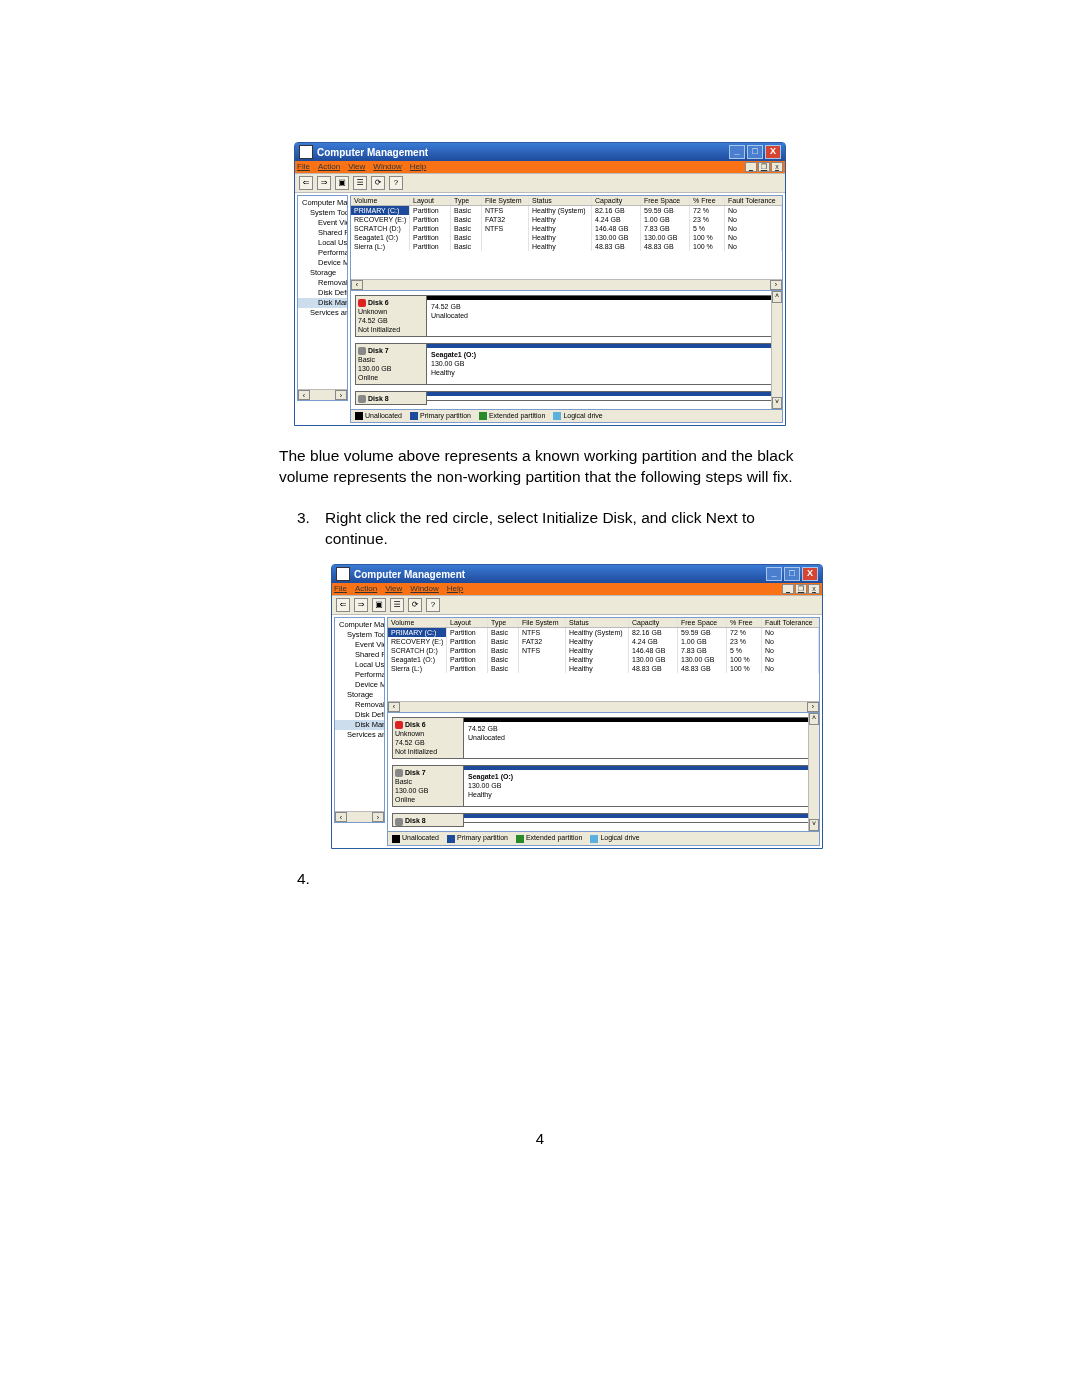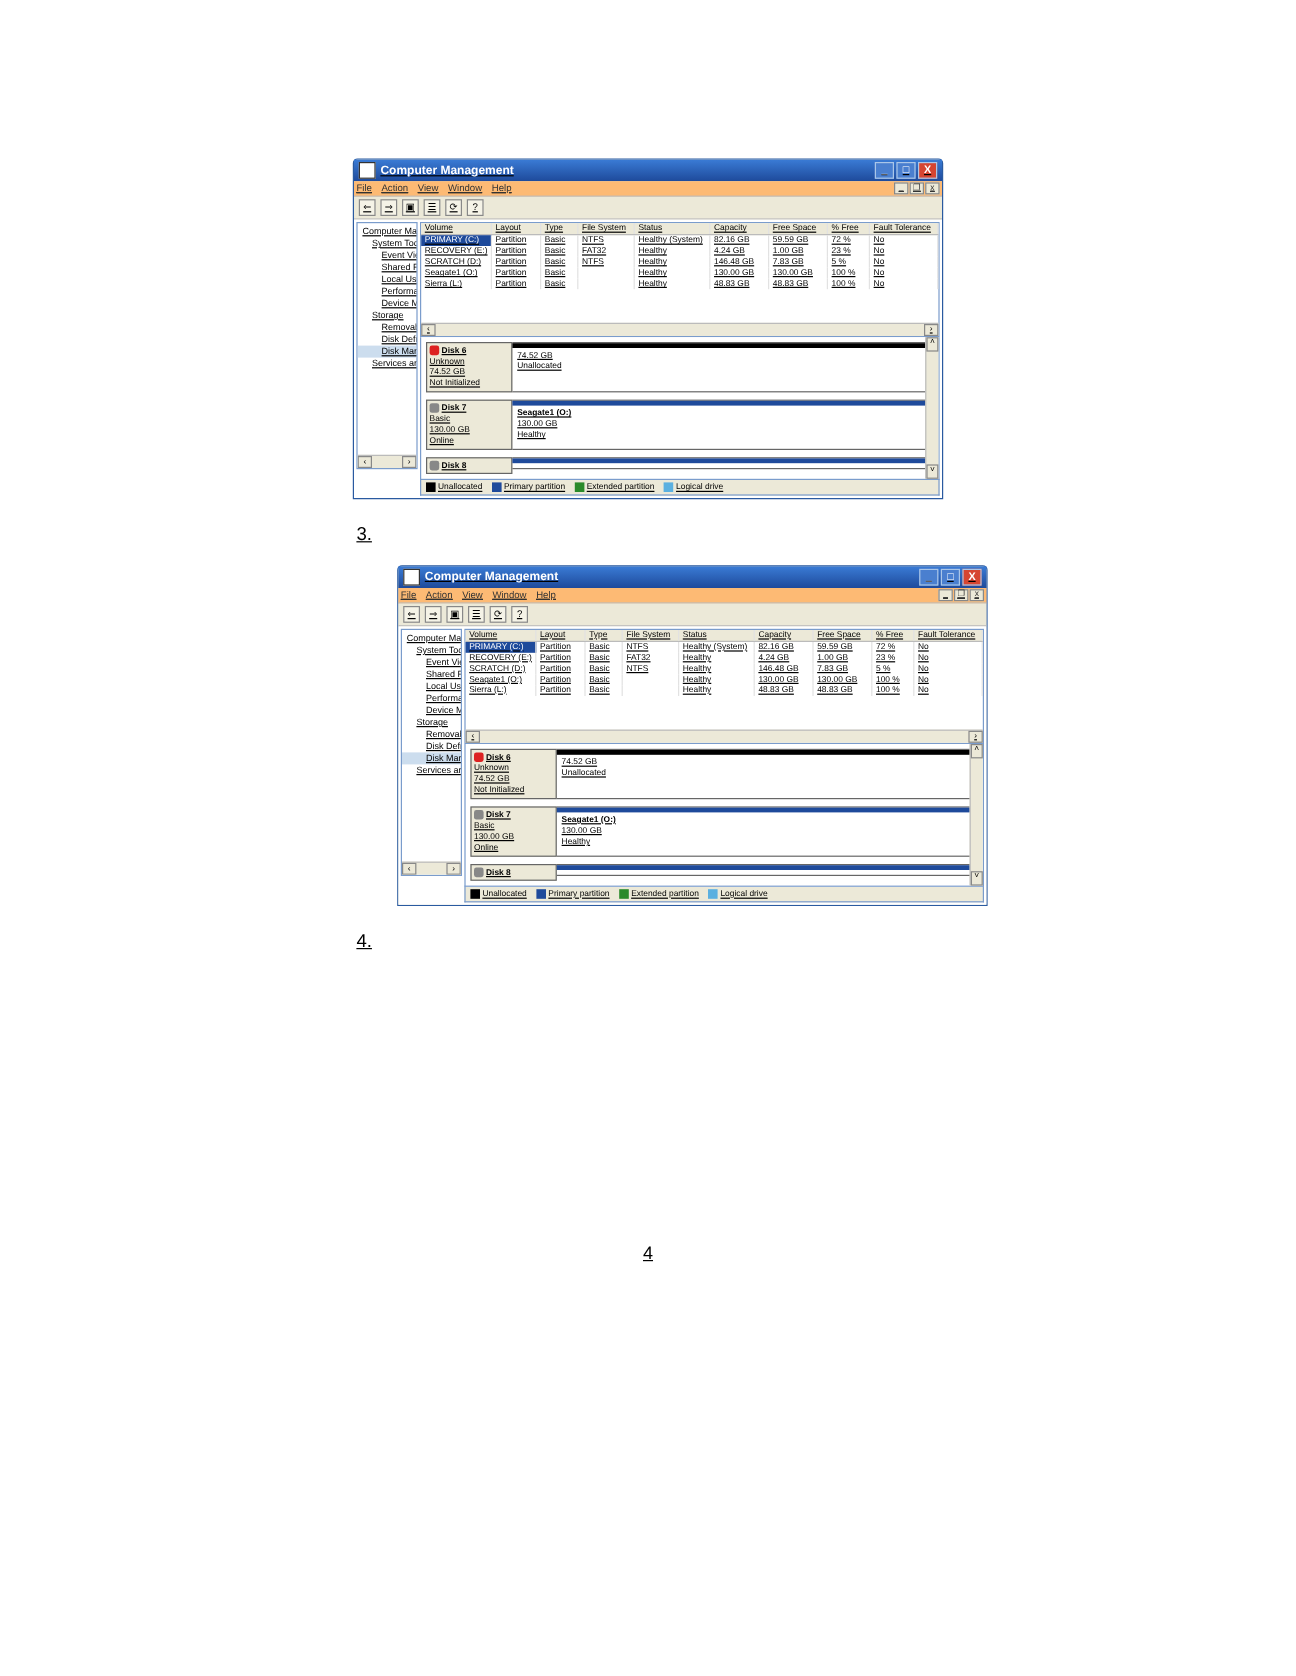--- a/index.html
+++ b/index.html
@@ -4,24 +4,23 @@
 <style>
   body {
     margin: 0;
     background: #fff;
     font-family: Arial, Helvetica, sans-serif;
     font-size: 15px;
     color: #000;
   }
   .page {
     width: 862px;
-    margin: 2px auto;
+    margin: 12px auto;
     padding: 130px 170px 60px 170px;
     box-sizing: border-box;
-    text-decoration: underline;
   }
   .win {
     width: 490px;
     border: 1px solid #2a5aa0;
     border-radius: 4px 4px 0 0;
     background: #ece9d8;
     margin: 0 auto 18px auto;
     font-size: 8px;
     font-family: Tahoma, Arial, sans-serif;
     color: #000;
@@ -47,21 +46,21 @@
     background: #4a7fcf;
     border: 1px solid #aac6e8;
     margin-left: 2px;
     color: #fff;
     font-size: 9px;
     line-height: 10px;
     text-align: center;
   }
   .winbtn.close { background: #d64531; }
   .menubar {
-    background: #fdba74;
+    background: #f97316;
     padding: 1px 2px;
     border-bottom: 1px solid #bbb;
     display: flex;
     gap: 8px;
   }
   .menubar span { text-decoration: underline; color: #333; }
   .mdi-controls {
     margin-left: auto;
     display: flex;
     gap: 1px;
@@ -377,23 +376,25 @@
         <div class="legend">
           <span><span class="sw black"></span><span>Unallocated</span></span>
           <span><span class="sw blue"></span><span>Primary partition</span></span>
           <span><span class="sw green"></span><span>Extended partition</span></span>
           <span><span class="sw lblue"></span><span>Logical drive</span></span>
         </div>
       </div>
     </div>
   </div>
 
+  <div class="para">The blue volume above represents a known working partition and the black volume represents the non-working partition that the following steps will fix.</div>
 
   <div class="step">
     <div class="num">3.</div>
+    <div>Right click the red circle, select Initialize Disk, and click Next to continue.</div>
   </div>
 
   <div class="win" style="margin-left:52px;">
     <div class="titlebar">
       <span class="icon"></span>
       <span>Computer Management</span>
       <span class="spacer"></span>
       <span class="winbtn">_</span>
       <span class="winbtn">□</span>
       <span class="winbtn close">X</span>

